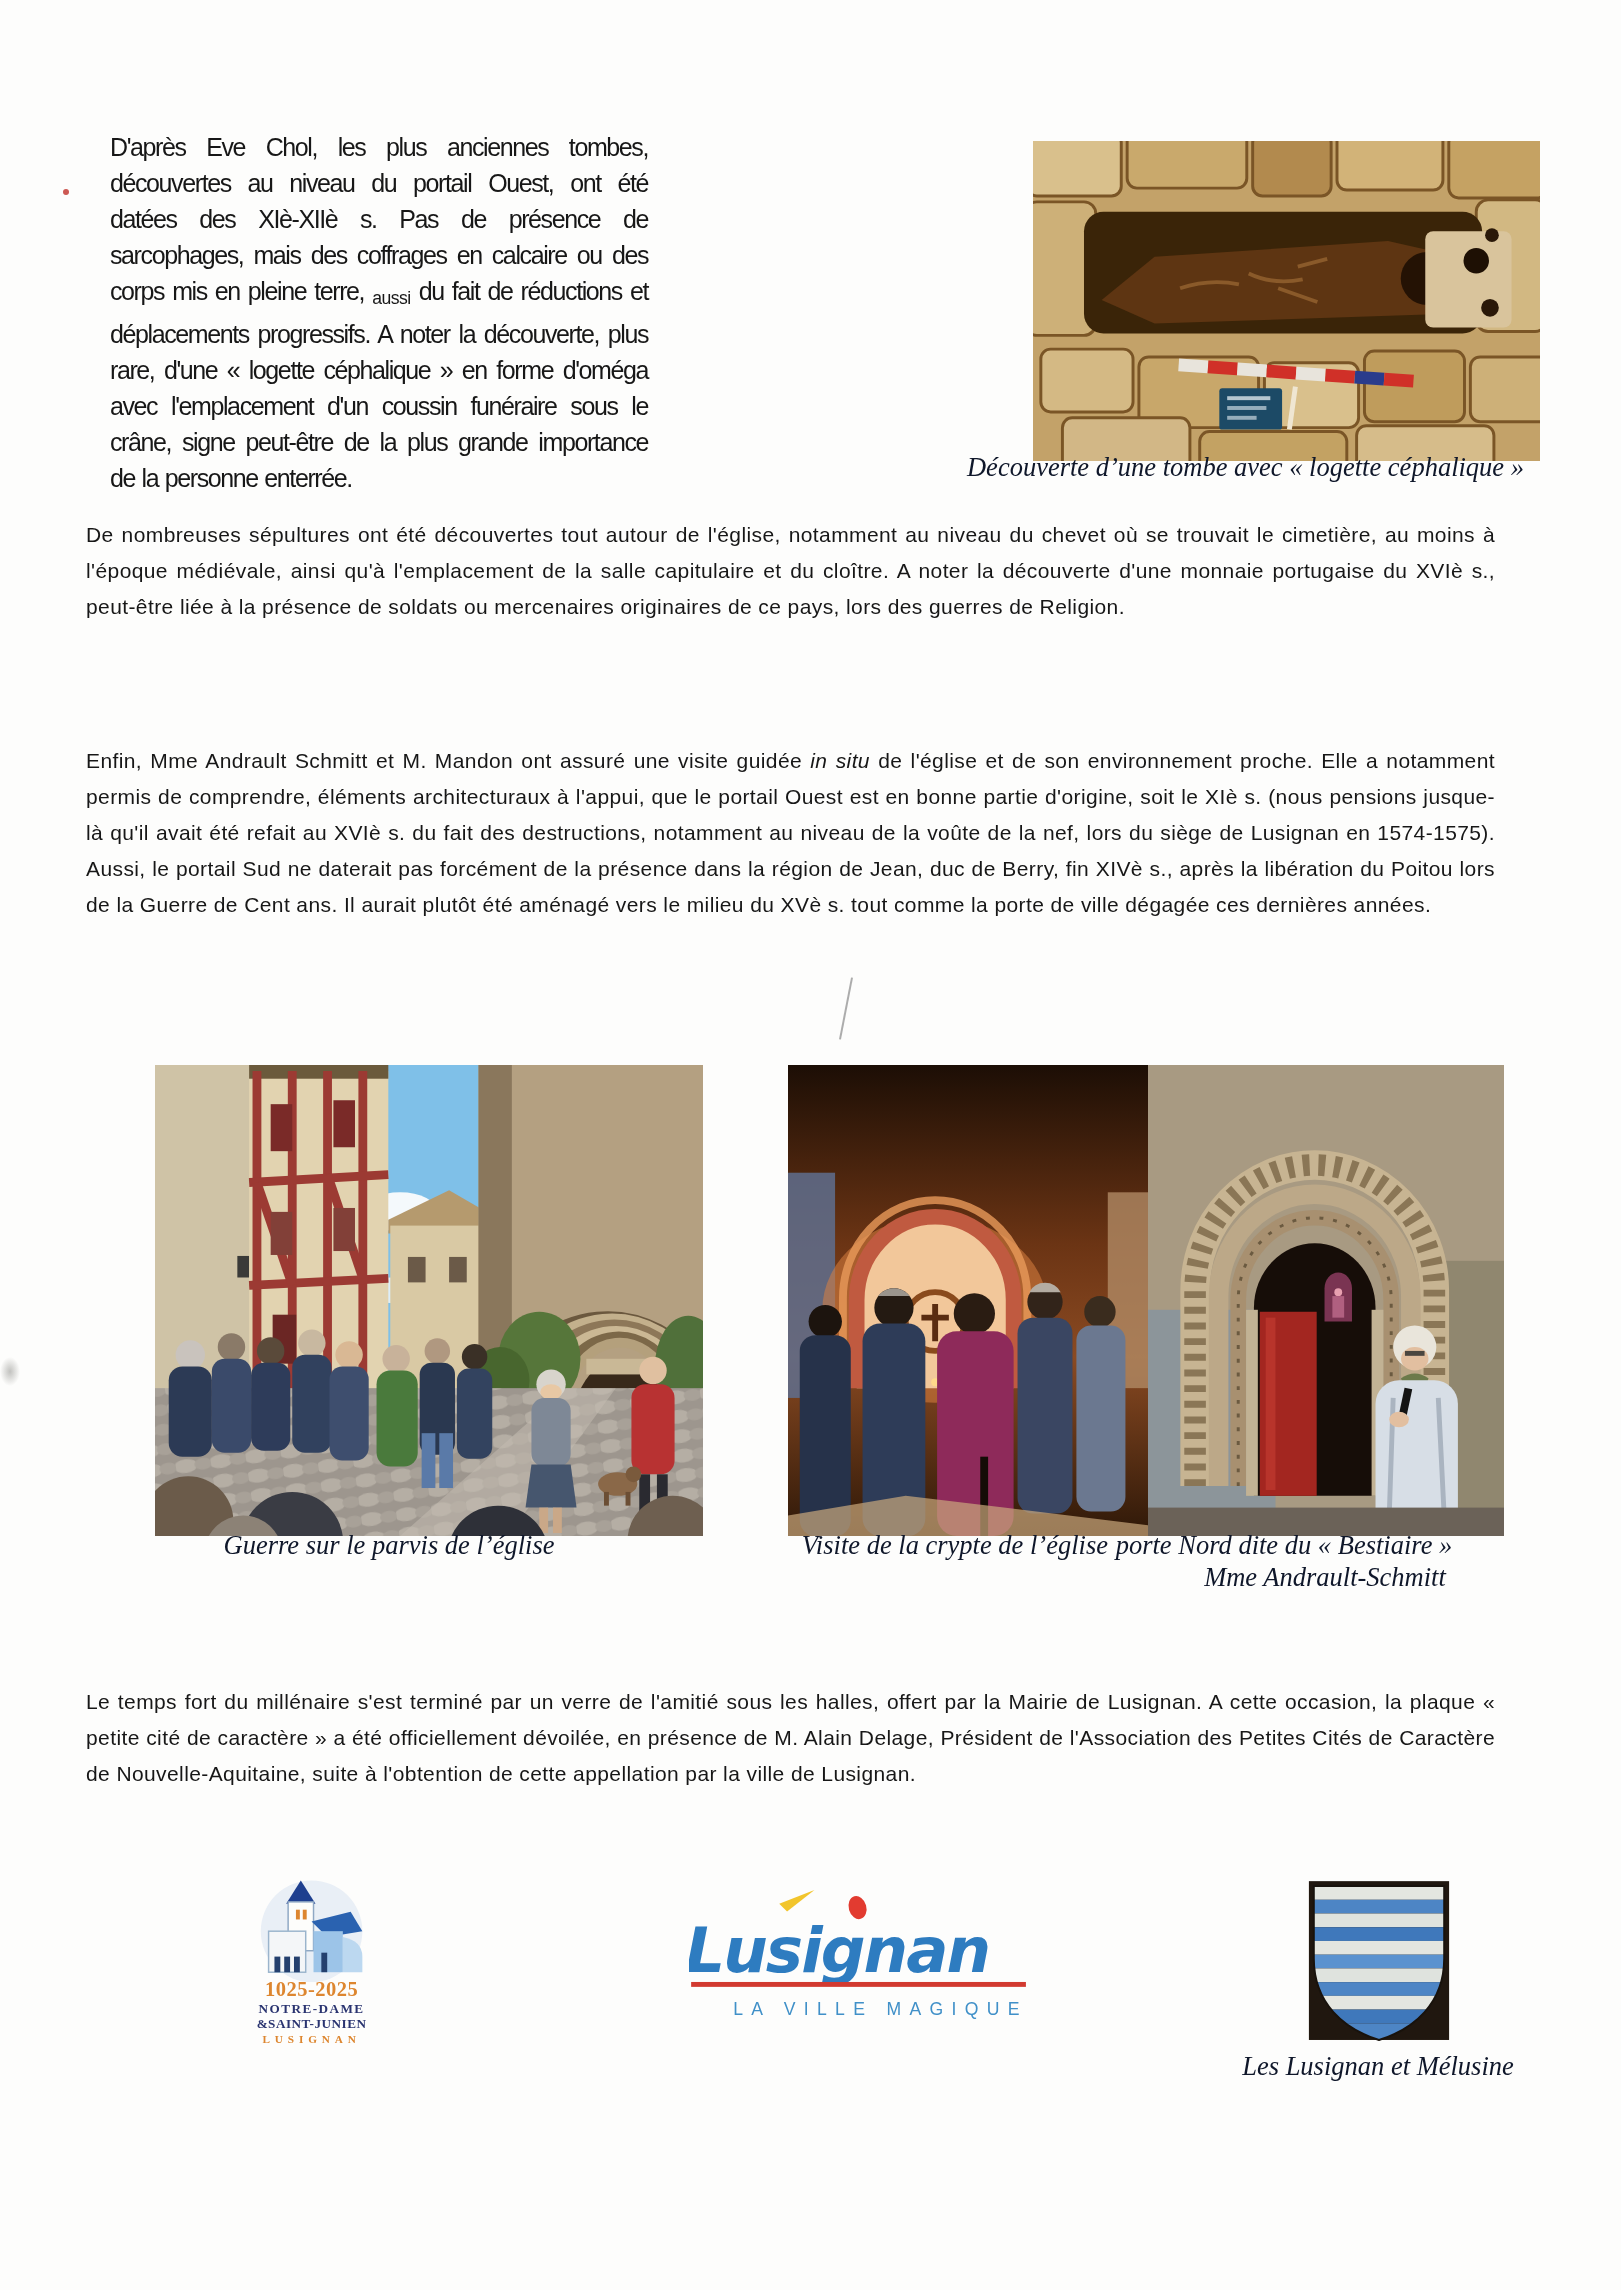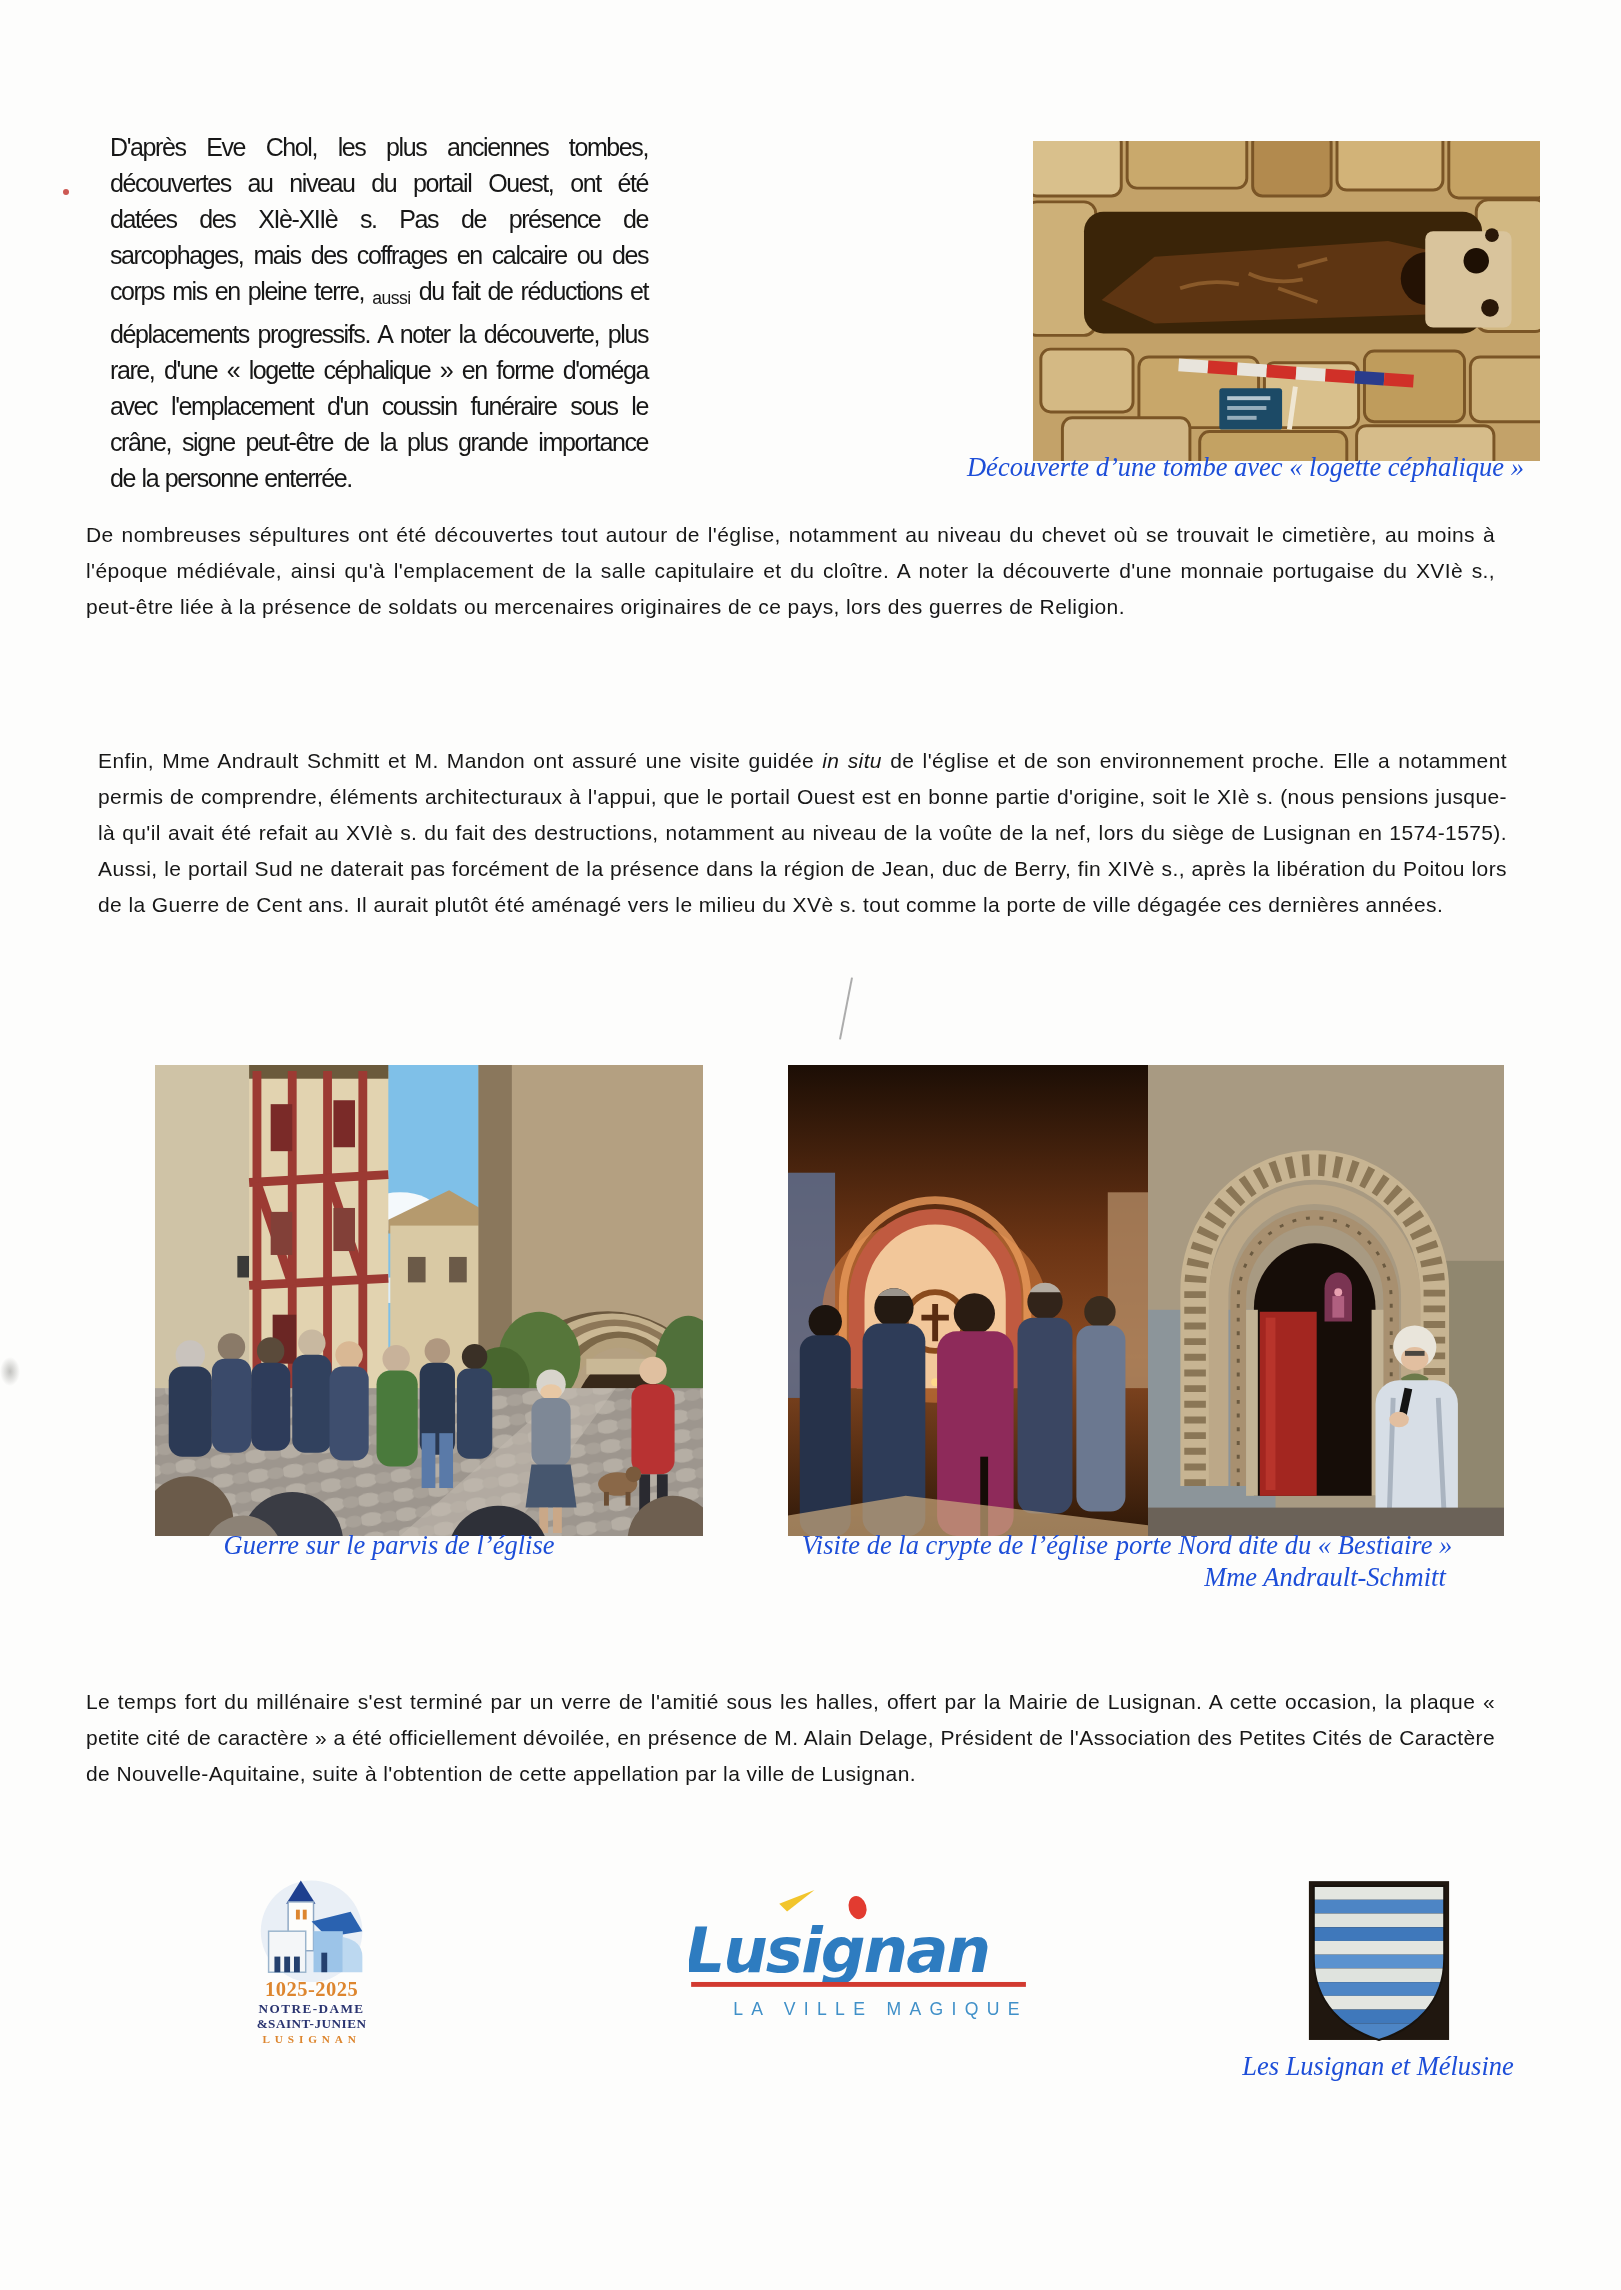--- a/index.html
+++ b/index.html
@@ -12,35 +12,35 @@
   .para{position:absolute;text-align:justify;}
   .para-col{
     left:110px;top:104px;width:538px;
     font-size:25px;line-height:36px;letter-spacing:-1.4px;word-spacing:1px;
   }
   .para-wide{
     left:86px;width:1409px;
     font-size:21px;line-height:36px;letter-spacing:0.4px;
   }
   #para-sepultures{top:496px;}
-  #para-visite{top:722px;margin-left:12px;}
+  #para-visite{top:722px;}
   #para-cloture{top:1663px;}
   .sub-small{font-size:17.6px;vertical-align:-3.9px;letter-spacing:-0.5px;}
   .ital{font-style:italic;}
   
   .fig{position:absolute;}
   #fig-tomb{left:993px;top:125px;width:507px;height:320px;}
   #fig-parvis{left:115px;top:1049px;width:548px;height:471px;}
   #fig-crypte{left:748px;top:1049px;width:360px;height:471px;}
   #fig-porte{left:1108px;top:1049px;width:356px;height:471px;}
   .fig svg{display:block;width:100%;height:100%;}
   
   .cap{
     position:absolute;font-family:"Liberation Serif",serif;font-style:italic;
-    font-size:26.5px;color:#1d4ed8;text-align:center;line-height:32px;
+    font-size:26.5px;color:#0f172a;text-align:center;line-height:32px;
   }
   #cap-tomb{left:936px;top:451px;width:619px;}
   #cap-parvis{left:115px;top:1529px;width:548px;}
   #cap-crypte{left:748px;top:1529px;width:360px;text-align:right;}
   #cap-porte{left:1088px;top:1529px;width:392px;text-align:center;}
   #cap-porte .line2{display:block;transform:translateX(41px);}
   #cap-shield{left:1221px;top:2050px;width:314px;}
   
   .logo{position:absolute;}
   #logo-millenaire{left:251px;top:1874px;width:127px;height:173px;}

